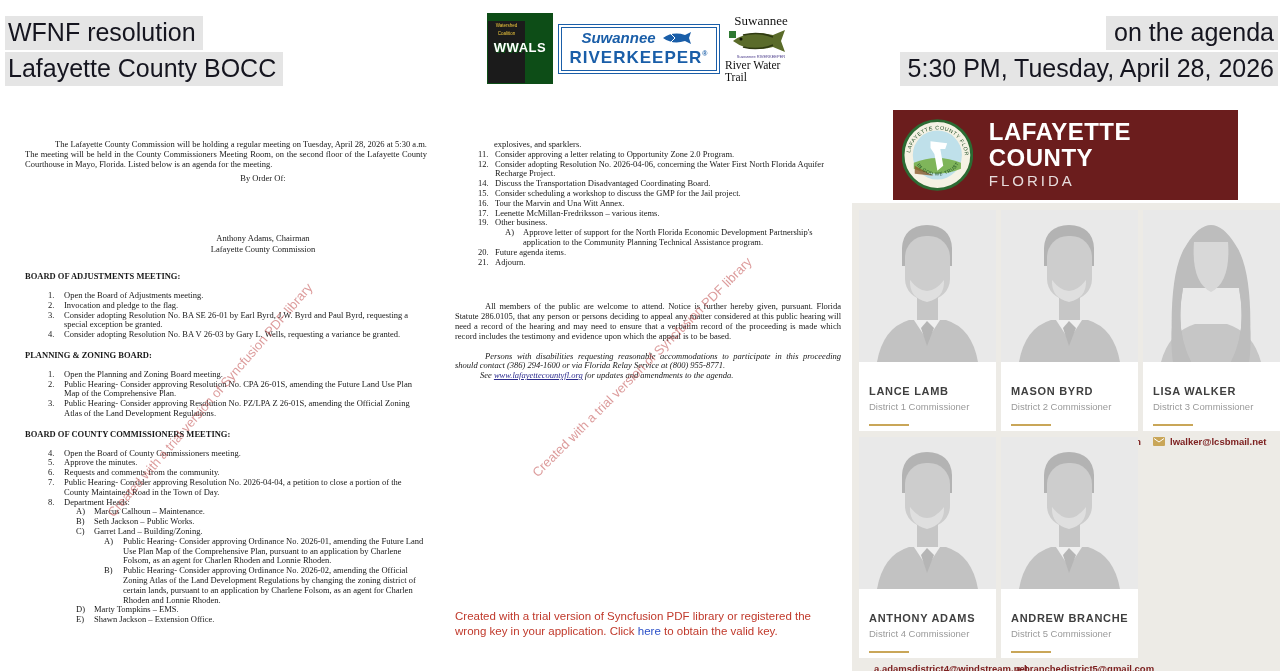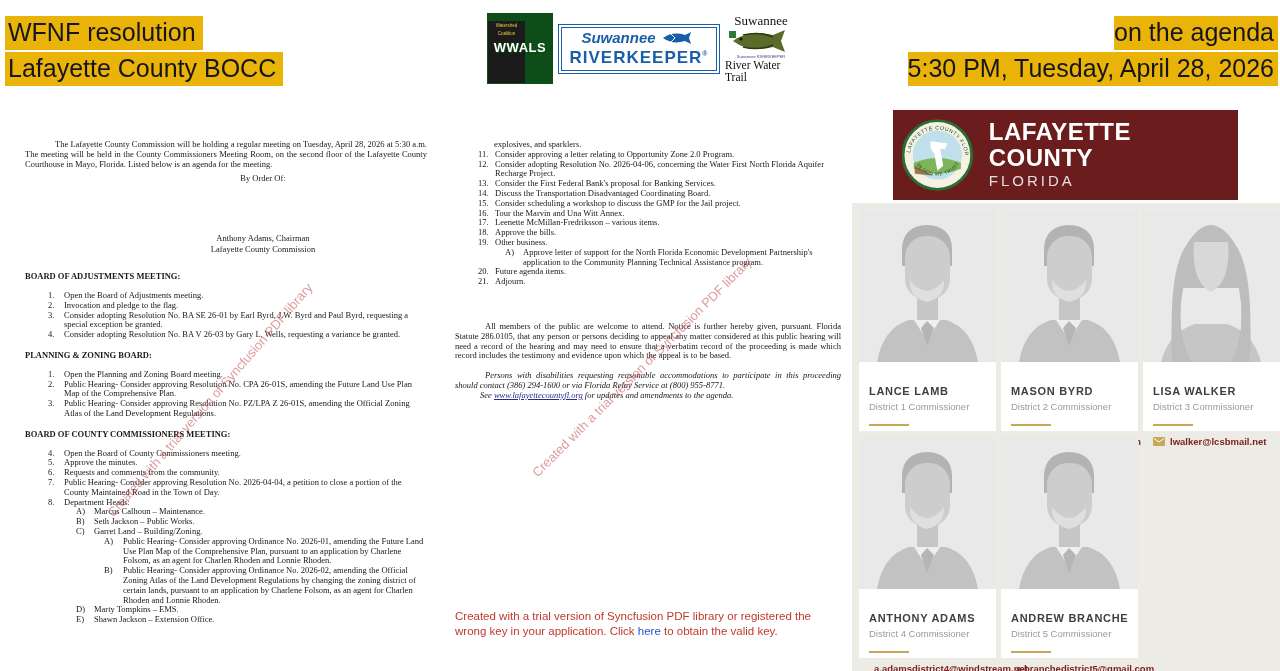--- a/index.html
+++ b/index.html
@@ -3,23 +3,23 @@
 <meta charset="utf-8">
 <style>
   * { margin:0; padding:0; box-sizing:border-box; }
   html,body { width:1280px; height:671px; }
   body { position:relative; background:#ffffff; overflow:hidden;
          font-family:"Liberation Sans", sans-serif; }
 
   
   .hdr-left { position:absolute; left:5px; top:16px; }
   .hdr-right { position:absolute; right:2px; top:16px; text-align:right; }
-  .hl { display:block; width:fit-content; background:#eab308; color:#15151f;
+  .hl { display:block; width:fit-content; background:#e5e5e5; color:#15151f;
         font-size:25px; line-height:30px; padding:1px 7px 3px 3px; margin-bottom:2px; }
-  .hdr-right .hl { margin-left:auto; padding:1px 4px 3px 0; }
+  .hdr-right .hl { margin-left:auto; padding:1px 4px 3px 8px; }
 
   
   .logos { position:absolute; left:487px; top:13px; height:71px; display:flex; gap:4px; align-items:center; }
   .wwals { width:66px; height:71px; background:linear-gradient(#9fd6e2 0 14px,#3f9e3f 14px 100%);
            border:1px solid #0d4d17; display:flex; flex-direction:row; justify-content:flex-end;
            position:relative; overflow:hidden; }
   .wwals-top { position:absolute; top:0; left:0; right:0; height:7px; background:#0d4d17;
                color:#ffe27a; font-size:4px; text-align:center; line-height:7px; overflow:hidden;}
   .wwals-name { position:absolute; top:26px; left:0; right:0; text-align:center; color:#fff;
                 font-weight:bold; font-size:13px; text-shadow:0 0 2px #0d4d17, 1px 1px 0 #0d4d17; letter-spacing:.5px;}
@@ -271,24 +271,20 @@
       <div class="line i1">
         <span class="m">11.</span>
         <span class="t">Consider approving a letter relating to Opportunity Zone 2.0 Program.</span>
       </div>
 
       <div class="line i1">
         <span class="m">12.</span>
         <span class="t">Consider adopting Resolution No. 2026-04-06, concerning the Water First North Florida Aquifer Recharge Project.</span>
       </div>
 
-      <div class="line i1">
-        <span class="m">13.</span>
-        <span class="t">Consider the First Federal Bank's proposal for Banking Services.</span>
-      </div>
 
       <div class="line i1">
         <span class="m">14.</span>
         <span class="t">Discuss the Transportation Disadvantaged Coordinating Board.</span>
       </div>
 
       <div class="line i1">
         <span class="m">15.</span>
         <span class="t">Consider scheduling a workshop to discuss the GMP for the Jail project.</span>
       </div>
@@ -296,24 +292,20 @@
       <div class="line i1">
         <span class="m">16.</span>
         <span class="t">Tour the Marvin and Una Witt Annex.</span>
       </div>
 
       <div class="line i1">
         <span class="m">17.</span>
         <span class="t">Leenette McMillan-Fredriksson – various items.</span>
       </div>
 
-      <div class="line i1">
-        <span class="m">18.</span>
-        <span class="t">Approve the bills.</span>
-      </div>
 
       <div class="line i1">
         <span class="m">19.</span>
         <span class="t">Other business.</span>
       </div>
 
       <div class="line i2">
         <span class="m">A)</span>
         <span class="t">Approve letter of support for the North Florida Economic Development Partnership's application to the Community Planning Technical Assistance program.</span>
       </div>

